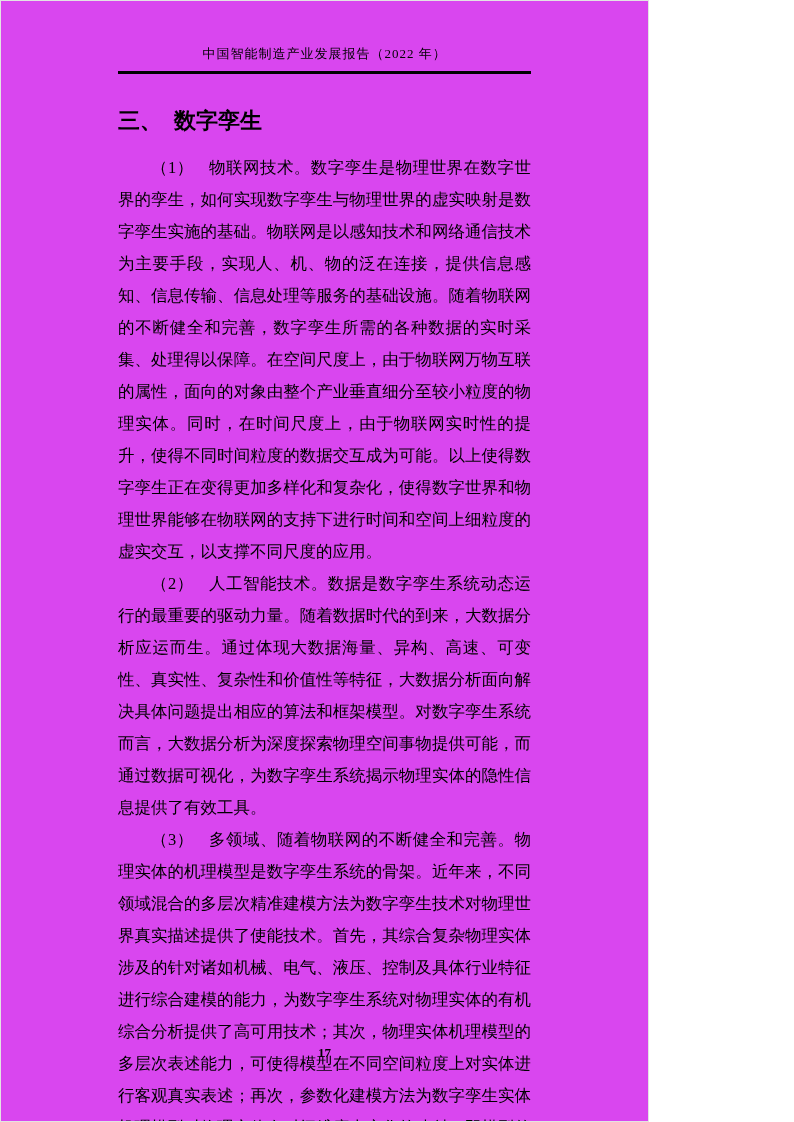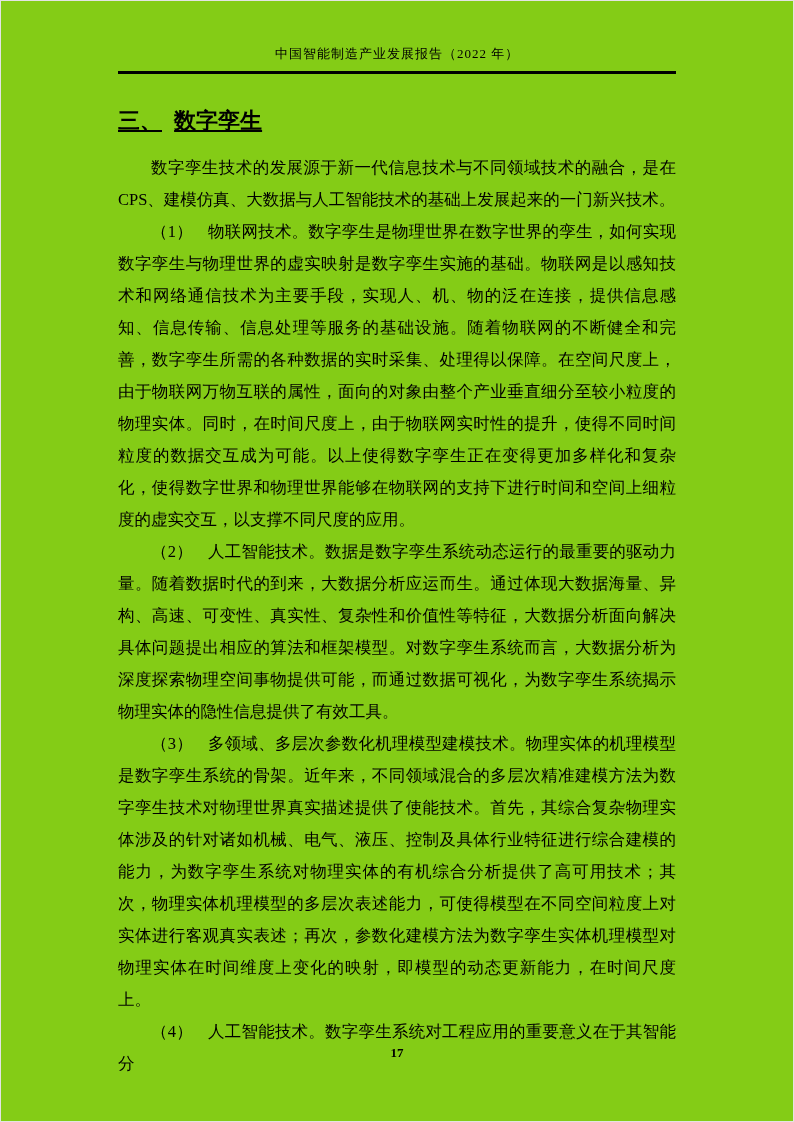--- a/index.html
+++ b/index.html
@@ -2,23 +2,23 @@
 <html><head>
 <meta charset="utf-8">
 <style>
   html, body {
     margin: 0;
     padding: 0;
     background: #ffffff;
   }
   .page {
     position: relative;
-    width: 794px;
+    width: 649px;
     height: 1122px;
-    background: #84cc16;
+    background: #d946ef;
     box-sizing: border-box;
     border: 1px solid #e3e3e3;
     font-family: "Liberation Serif", "DejaVu Serif", serif;
     color: #000000;
     overflow: hidden;
   }
   .content {
     padding: 0 117px;
   }
   .doc-header {
@@ -28,21 +28,20 @@
     font-size: 13px;
     letter-spacing: 1px;
     border-bottom: 3px solid #000000;
   }
   .section-heading {
     margin: 32px 0 0 0;
     font-size: 22px;
     font-weight: bold;
     font-family: "Liberation Sans", "DejaVu Sans", sans-serif;
     color: #000000;
-    text-decoration: underline;
   }
   .heading-gap {
     display: inline-block;
     width: 0.55em;
   }
   .body-text {
     margin-top: 16px;
     font-size: 16.5px;
     line-height: 32px;
     text-align: justify;
@@ -77,27 +76,26 @@
     <div class="doc-header">
       <span>中国智能制造产业发展报告（2022 年）</span>
     </div>
 
     <h2 class="section-heading">
       <span>三、</span><span class="heading-gap"></span><span>数字孪生</span>
     </h2>
 
     <div class="body-text">
 
-      <p class="para"><span>数字孪生技术的发展源于新一代信息技术与不同领域技术的融合，是在CPS、建模仿真、大数据与人工智能技术的基础上发展起来的一门新兴技术。</span></p>
 
       <p class="para"><span>（1）</span><span class="num-gap"></span><span class="run-bold">物联网技术。</span><span>数字孪生是物理世界在数字世界的孪生，如何实现数字孪生与物理世界的虚实映射是数字孪生实施的基础。物联网是以感知技术和网络通信技术为主要手段，实现人、机、物的泛在连接，提供信息感知、信息传输、信息处理等服务的基础设施。随着物联网的不断健全和完善，数字孪生所需的各种数据的实时采集、处理得以保障。在空间尺度上，由于物联网万物互联的属性，面向的对象由整个产业垂直细分至较小粒度的物理实体。同时，在时间尺度上，由于物联网实时性的提升，使得不同时间粒度的数据交互成为可能。以上使得数字孪生正在变得更加多样化和复杂化，使得数字世界和物理世界能够在物联网的支持下进行时间和空间上细粒度的虚实交互，以支撑不同尺度的应用。</span></p>
 
       <p class="para"><span>（2）</span><span class="num-gap"></span><span class="run-bold">人工智能技术。</span><span>数据是数字孪生系统动态运行的最重要的驱动力量。随着数据时代的到来，大数据分析应运而生。通过体现大数据海量、异构、高速、可变性、真实性、复杂性和价值性等特征，大数据分析面向解决具体问题提出相应的算法和框架模型。对数字孪生系统而言，大数据分析为深度探索物理空间事物提供可能，而通过数据可视化，为数字孪生系统揭示物理实体的隐性信息提供了有效工具。</span></p>
 
-      <p class="para"><span>（3）</span><span class="num-gap"></span><span class="run-bold">多领域、多层次参数化机理模型建模技术。</span><span>物理实体的机理模型是数字孪生系统的骨架。近年来，不同领域混合的多层次精准建模方法为数字孪生技术对物理世界真实描述提供了使能技术。首先，其综合复杂物理实体涉及的针对诸如机械、电气、液压、控制及具体行业特征进行综合建模的能力，为数字孪生系统对物理实体的有机综合分析提供了高可用技术；其次，物理实体机理模型的多层次表述能力，可使得模型在不同空间粒度上对实体进行客观真实表述；再次，参数化建模方法为数字孪生实体机理模型对物理实体在时间维度上变化的映射，即模型的动态更新能力，在时间尺度上。</span></p>
+      <p class="para"><span>（3）</span><span class="num-gap"></span><span class="run-bold">多领域、随着物联网的不断健全和完善。</span><span>物理实体的机理模型是数字孪生系统的骨架。近年来，不同领域混合的多层次精准建模方法为数字孪生技术对物理世界真实描述提供了使能技术。首先，其综合复杂物理实体涉及的针对诸如机械、电气、液压、控制及具体行业特征进行综合建模的能力，为数字孪生系统对物理实体的有机综合分析提供了高可用技术；其次，物理实体机理模型的多层次表述能力，可使得模型在不同空间粒度上对实体进行客观真实表述；再次，参数化建模方法为数字孪生实体机理模型对物理实体在时间维度上变化的映射，即模型的动态更新能力，在时间尺度上。</span></p>
 
       <p class="para"><span>（4）</span><span class="num-gap"></span><span class="run-bold">人工智能技术。</span><span>数字孪生系统对工程应用的重要意义在于其智能分</span></p>
 
     </div>
   </div>
 
   <div class="page-number">17</div>
 </div>
 
 </body></html>

